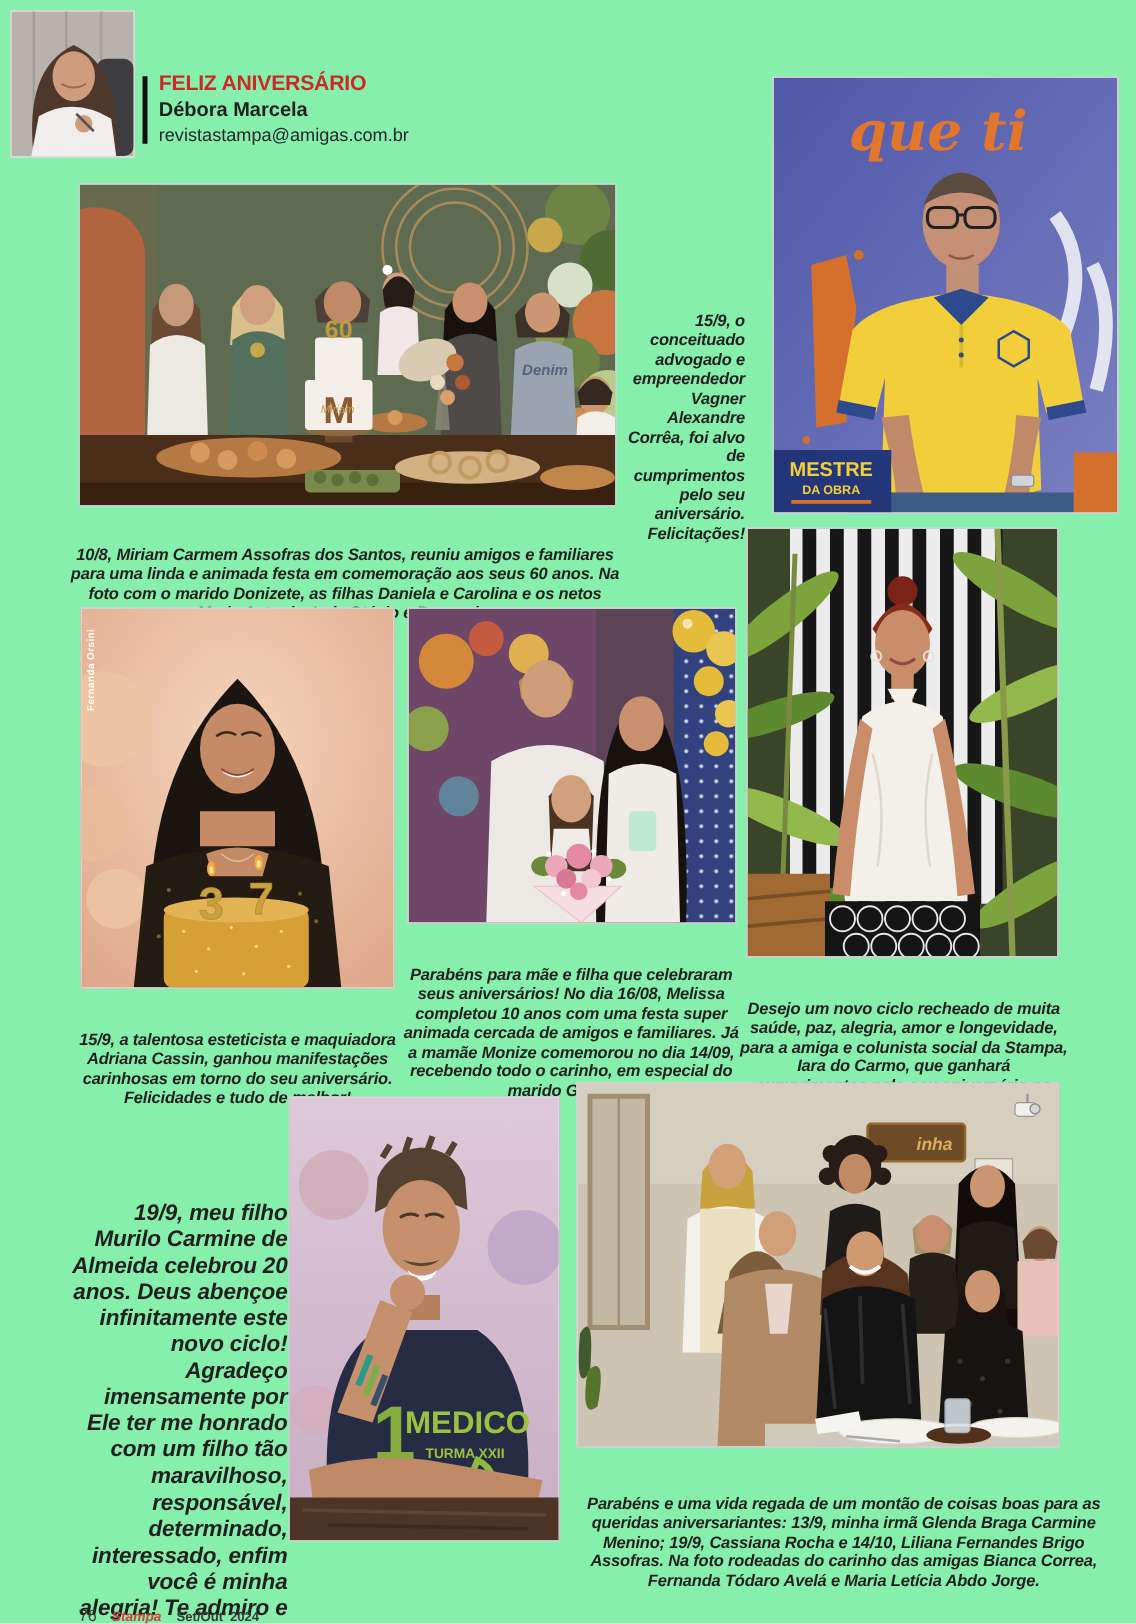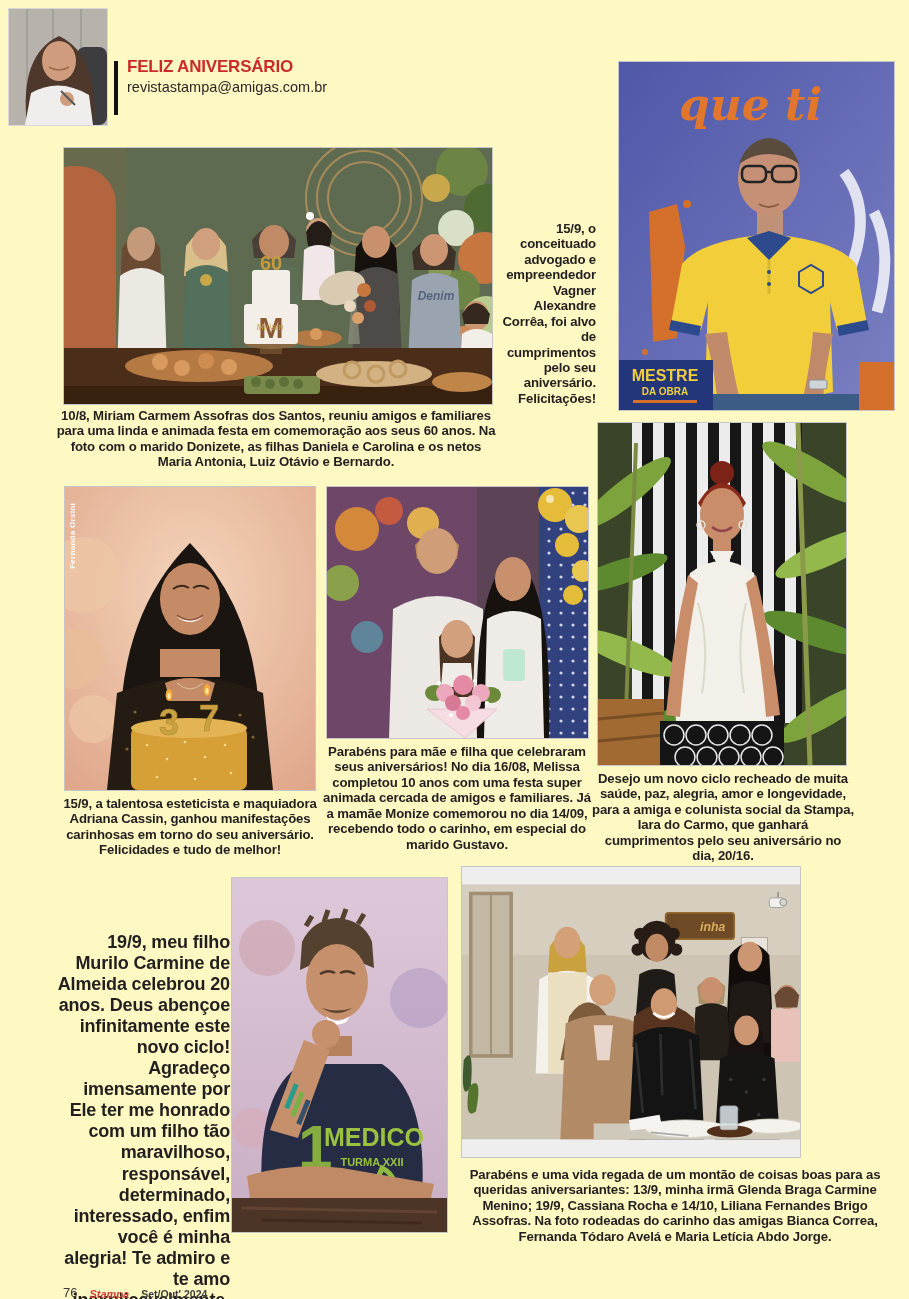--- a/index.html
+++ b/index.html
@@ -1,36 +1,36 @@
 <!DOCTYPE html>
 <html lang="pt"><head>
 <meta charset="utf-8">
 <style>
   html,body{margin:0;padding:0;background:#fff;}
-  .page{position:relative;width:909px;height:1299px;background:#fef9c3;
+  .page{position:relative;width:909px;height:1299px;background:#86efac;
         font-family:"Liberation Sans",sans-serif;overflow:hidden;}
   .photo{position:absolute;border:1px solid #c6c6c6;box-sizing:border-box;overflow:hidden;background:#eee;}
   .photo svg{display:block;width:100%;height:100%;}
-  .caption{position:absolute;font-weight:700;color:#221f1f;
-           text-align:center;font-size:13.2px;line-height:1.17;letter-spacing:-0.15px;}
+  .caption{position:absolute;font-style:italic;font-weight:700;color:#221f1f;
+           text-align:center;font-size:13.2px;line-height:1.17;letter-spacing:-0.15px;margin-top:28px;}
   .cap-party{left:56px;top:408px;width:440px;}
   .cap-lawyer{left:497px;top:221px;width:99px;text-align:right;}
   .cap-esthetician{left:44px;top:796px;width:292px;}
   .cap-family{left:323px;top:744px;width:268px;}
   .cap-iara{left:592px;top:771px;width:262px;}
   .cap-murilo{left:56px;top:932px;width:174px;text-align:right;font-size:18px;}
   .cap-friends{left:452px;top:1167px;width:446px;}
   .photo-columnist{left:8px;top:8px;width:100px;height:118px;border-color:#d8d8d8;}
   .photo-party{left:63px;top:147px;width:430px;height:258px;}
   .photo-lawyer{left:598px;top:61px;width:277px;height:350px;margin-left:20px;}
   .photo-esthetician{left:64px;top:486px;width:252px;height:305px;}
   .photo-family{left:326px;top:486px;width:263px;height:253px;}
   .photo-iara{left:597px;top:422px;width:250px;height:344px;}
   .photo-murilo{left:231px;top:877px;width:217px;height:356px;}
-  .photo-friends{left:461px;top:866px;width:340px;height:292px;}
+  .photo-friends{left:461px;top:866px;width:387px;height:292px;}
   .kicker-bar{position:absolute;left:114px;top:61px;width:3.5px;height:54px;background:#111;}
   .kicker{position:absolute;left:127px;top:57px;width:300px;}
   .kicker .title{color:#cb2b28;font-weight:700;font-size:17px;letter-spacing:-0.2px;line-height:1.2;}
   .kicker .name{color:#221f20;font-weight:700;font-size:16px;line-height:1.25;margin-top:2px;}
   .kicker .email{color:#2a2727;font-weight:400;font-size:14.5px;line-height:1.25;margin-top:1px;}
   .photo-credit{position:absolute;left:3px;top:16px;color:#fff;font-size:8px;font-weight:700;
                 writing-mode:vertical-rl;transform:rotate(180deg);letter-spacing:0.3px;opacity:.95;}
   .footer{position:absolute;left:63px;top:1240px;display:flex;align-items:flex-end;gap:12px;}
   .footer .num{font-size:13px;color:#3a3a3a;}
   .footer .mag{font-size:11px;color:#d2403c;font-style:italic;font-weight:700;font-family:Liberation Sans, sans-serif;}
@@ -55,20 +55,21 @@
       <path d="M40 58 Q50 64 60 58" stroke="#9a6a4e" fill="none" stroke-width="1.5"></path>
       <path d="M16 116 L22 84 Q50 68 80 86 L84 116 Z" fill="#efeeec"></path>
       <circle cx="58" cy="90" r="7" fill="#cf9c7d"></circle>
       <line x1="52" y1="82" x2="66" y2="96" stroke="#555" stroke-width="2"></line>
     </svg>
   </div>
 
   <div class="kicker-bar"></div>
   <div class="kicker">
     <div class="title">FELIZ ANIVERSÁRIO</div>
+    <div class="name">Débora Marcela</div>
     <div class="email">revistastampa@amigas.com.br</div>
   </div>
 
   <div class="photo photo-party">
     <svg viewBox="0 0 428 256">
       <rect width="428" height="256" fill="#5e6b50"></rect>
       <rect width="62" height="256" fill="#7a6b4a" opacity="0.35"></rect>
       <rect x="-28" y="18" width="80" height="240" rx="38" fill="#b2653e"></rect>
       <g stroke="#cf9c60" fill="none" opacity="0.65" stroke-width="2">
         <circle cx="300" cy="50" r="58"></circle>

